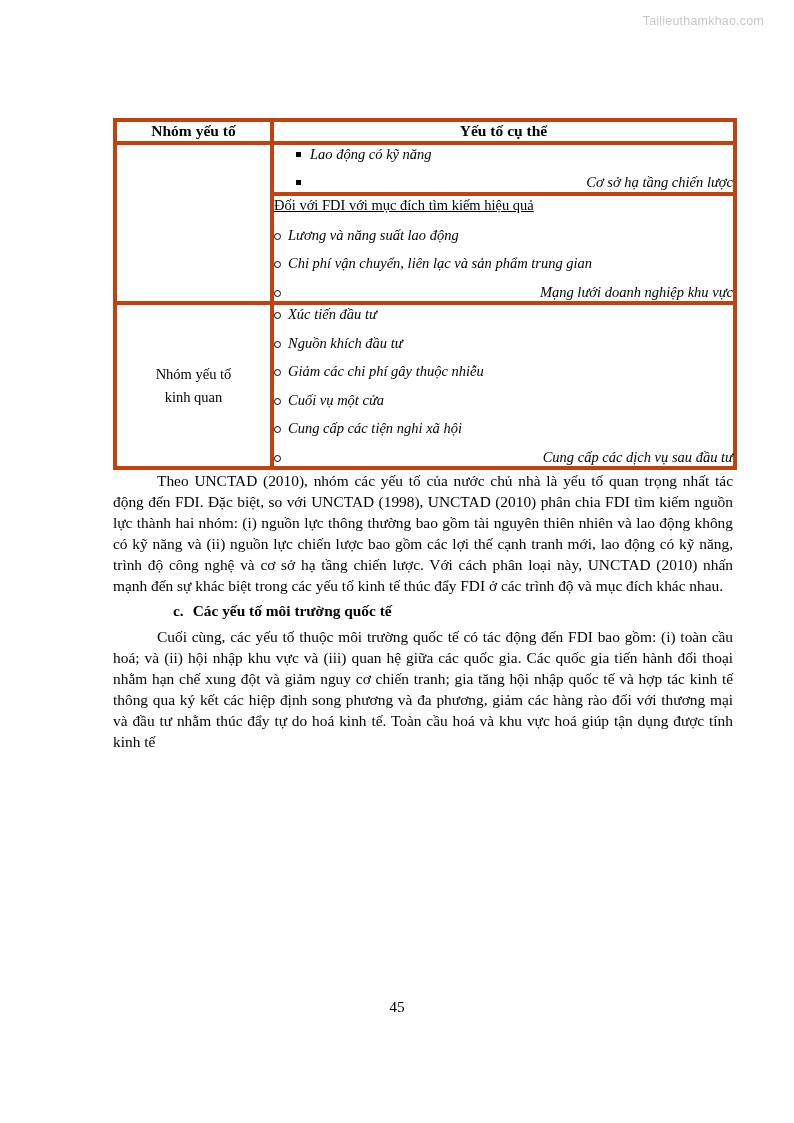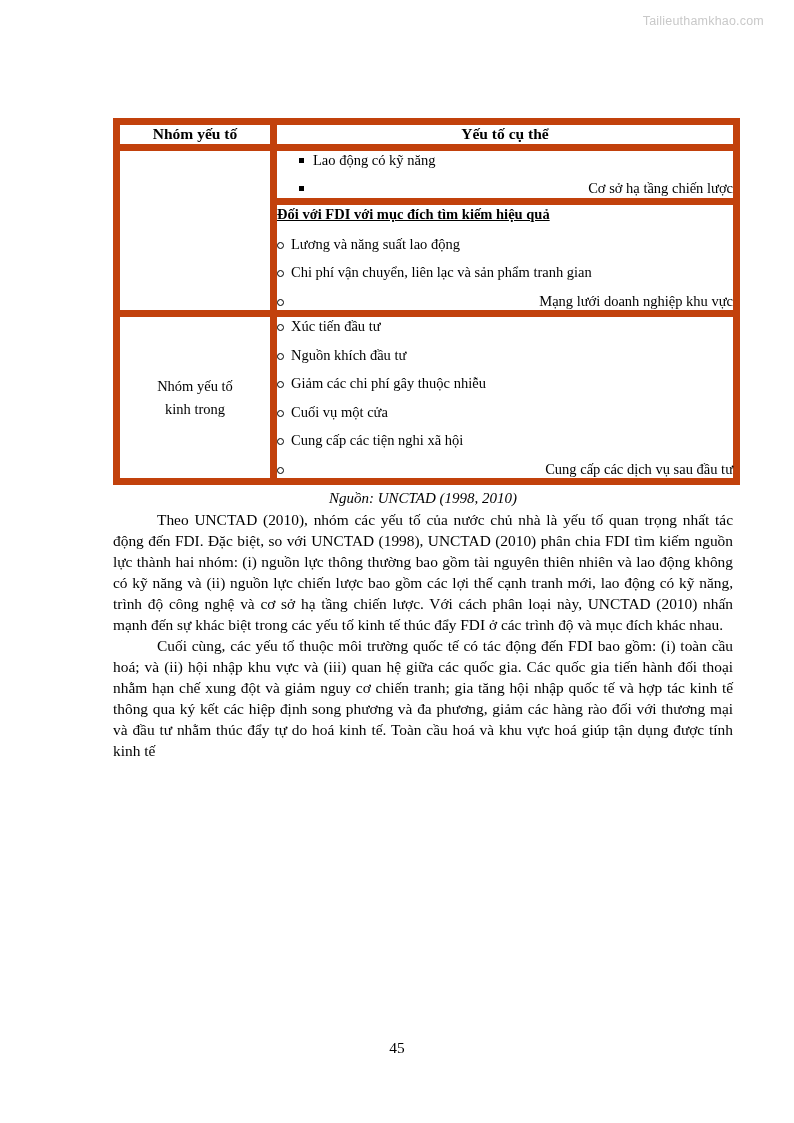--- a/index.html
+++ b/index.html
@@ -46,21 +46,21 @@
   }
 
   
   table.factors {
     border-collapse: collapse;
     width: 620px;
     table-layout: fixed;
     border: 1px solid #6e6e6e;
   }
   table.factors td, table.factors th {
-    border: 7px solid #c2410c;
+    border: 4px solid #c2410c;
     vertical-align: top;
     padding: 0;
   }
   col.c1 { width: 157px; }
   col.c2 { width: 463px; }
 
   th.hdr {
     text-align: center;
     font-weight: bold;
     font-size: 15.5px;
@@ -77,20 +77,21 @@
   td.groupcell.middle { vertical-align: middle; }
 
   td.itemcell {
     padding: 8px 10px 8px 10px;
   }
 
   ul.sq, ul.circ {
     list-style: none;
     margin: 0;
     padding: 0;
+    font-style: italic;
   }
   ul.sq li, ul.circ li {
     font-size: 14.5px;
     line-height: 1.28;
     margin: 0 0 10px 0;
     position: relative;
     white-space: nowrap;
   }
   ul.sq li:last-child, ul.circ li:last-child { margin-bottom: 0; text-align: right; }
 
@@ -117,21 +118,21 @@
     position: absolute;
     left: 0px;
     top: 7px;
     width: 5px;
     height: 5px;
     border: 1px solid #000000;
     border-radius: 50%;
   }
 
   .subhead {
-    font-weight: bold;
+    font-weight: normal;
     font-size: 14.5px;
     text-decoration: underline;
     margin: 0 0 11px 0;
     line-height: 1.3;
     white-space: nowrap;
   }
 
   
   .caption {
     text-align: center;
@@ -158,21 +159,21 @@
     margin: 0;
     padding-left: 60px;
     text-indent: 0;
   }
   h4.subsec .marker { margin-right: 9px; }
 
   
   .pagenum {
     position: absolute;
     left: 0;
-    top: 1039px;
+    top: 998px;
     width: 794px;
     text-align: center;
     font-size: 15.4px;
   }
 </style>
 </head>
 <body>
 
 <div class="page">
 
@@ -200,49 +201,51 @@
               <li>Lao động có kỹ năng</li>
               <li>Cơ sở hạ tầng chiến lược</li>
             </ul>
           </td>
         </tr>
         <tr>
           <td class="itemcell">
             <div class="subhead">Đối với FDI với mục đích tìm kiếm hiệu quả</div>
             <ul class="circ">
               <li>Lương và năng suất lao động</li>
-              <li>Chi phí vận chuyển, liên lạc và sản phẩm tranh gian</li>
+              <li>Chi phí vận chuyển, liên lạc và sản phẩm trung gian</li>
               <li>Mạng lưới doanh nghiệp khu vực</li>
             </ul>
           </td>
         </tr>
 
         <tr>
           <td class="groupcell middle">
             <div>Nhóm yếu tố</div>
-            <div>kinh trong</div>
+            <div>kinh quan</div>
           </td>
           <td class="itemcell">
             <ul class="circ">
               <li>Xúc tiến đầu tư</li>
               <li>Nguồn khích đầu tư</li>
               <li>Giảm các chi phí gây thuộc nhiễu</li>
               <li>Cuối vụ một cửa</li>
               <li>Cung cấp các tiện nghi xã hội</li>
               <li>Cung cấp các dịch vụ sau đầu tư</li>
             </ul>
           </td>
         </tr>
       </tbody>
     </table>
 
-    <div class="caption">Nguồn: UNCTAD (1998, 2010)</div>
 
     <p class="body">Theo UNCTAD (2010), nhóm các yếu tố của nước chủ nhà là yếu tố quan trọng nhất tác động đến FDI. Đặc biệt, so với UNCTAD (1998), UNCTAD (2010) phân chia FDI tìm kiếm nguồn lực thành hai nhóm: (i) nguồn lực thông thường bao gồm tài nguyên thiên nhiên và lao động không có kỹ năng và (ii) nguồn lực chiến lược bao gồm các lợi thế cạnh tranh mới, lao động có kỹ năng, trình độ công nghệ và cơ sở hạ tầng chiến lược. Với cách phân loại này, UNCTAD (2010) nhấn mạnh đến sự khác biệt trong các yếu tố kinh tế thúc đẩy FDI ở các trình độ và mục đích khác nhau.</p>
 
+    <h4 class="subsec">
+      <span class="marker">c.</span><span>Các yếu tố môi trường quốc tế</span>
+    </h4>
 
     <p class="body">Cuối cùng, các yếu tố thuộc môi trường quốc tế có tác động đến FDI bao gồm: (i) toàn cầu hoá; và (ii) hội nhập khu vực và (iii) quan hệ giữa các quốc gia. Các quốc gia tiến hành đối thoại nhằm hạn chế xung đột và giảm nguy cơ chiến tranh; gia tăng hội nhập quốc tế và hợp tác kinh tế thông qua ký kết các hiệp định song phương và đa phương, giảm các hàng rào đối với thương mại và đầu tư nhằm thúc đẩy tự do hoá kinh tế. Toàn cầu hoá và khu vực hoá giúp tận dụng được tính kinh tế</p>
 
   </div>
 
   <div class="pagenum">45</div>
 
 </div>
 
 </body></html>

